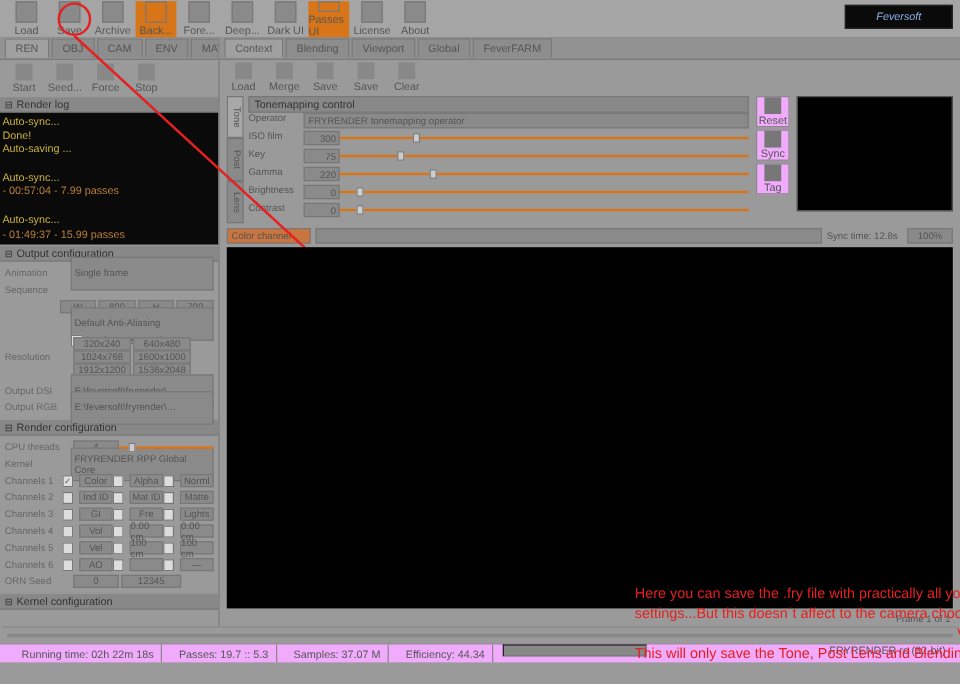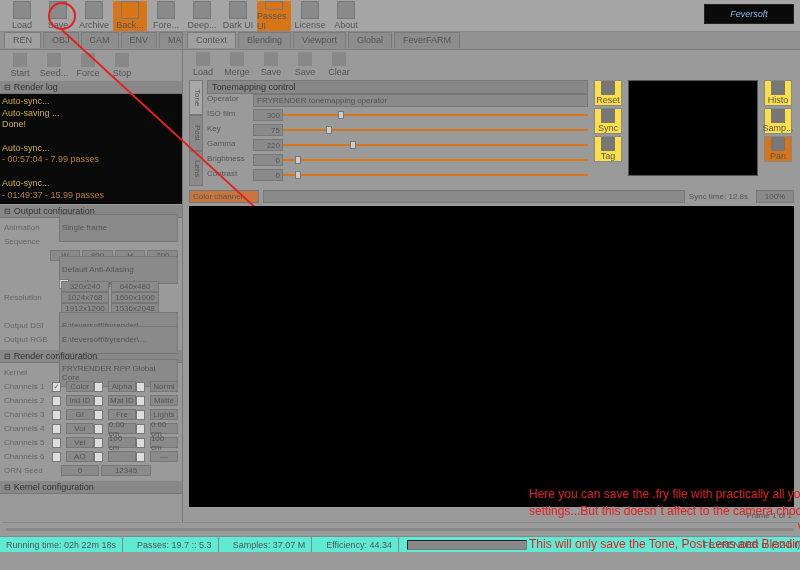--- a/index.html
+++ b/index.html
@@ -41,36 +41,36 @@
 .tone-ctrl{flex:1}
 .tone-hdr{height:14px;background:#888;border:1px solid #777;padding:1px 4px;font-size:9px;color:#333}
 .tone-row{display:flex;align-items:flex-start;height:15px;gap:0}
 .tone-lbl{width:46px;font-size:8px}
 .tone-num{width:30px;height:12px;background:#8a8a8a;border:1px solid #777;font-size:8px;display:flex;align-items:center;justify-content:flex-end;padding:0 2px}
 .tone-sel{flex:1;height:13px;background:#8a8a8a;border:1px solid #777;font-size:8px;padding:0 3px;display:flex;align-items:center}
 .slider{flex:1;height:12px;position:relative}
 .slider::before{content:"";position:absolute;left:0;right:0;top:5px;height:2px;background:#d87518}
 .slider .thumb{position:absolute;top:2px;width:6px;height:8px;background:#ccc;border:1px solid #777}
 .tone-side{width:32px;display:flex;flex-direction:column;gap:2px;align-items:center}
-.side-btn{width:28px;height:26px;background:#fde047;border:1px solid #888;display:flex;flex-direction:column;align-items:center;justify-content:center;font-size:7px}
+.side-btn{width:28px;height:26px;background:#f0abfc;border:1px solid #888;display:flex;flex-direction:column;align-items:center;justify-content:center;font-size:7px}
 .preview{width:130px;height:96px;background:#000;border:1px solid #555}
 .side-btn.pan{background:#d87518}
 .cc-row{display:flex;align-items:center;height:16px;padding:0 6px;gap:4px}
 .cc-sel{width:70px;height:13px;background:#8a8a8a;border:1px solid #777;font-size:8px;padding:0 3px;display:flex;align-items:center}
 .cc-sel.o{background:#c87540}
 .sync-lbl{margin-left:auto;font-size:8px}
 .zoom{width:38px;height:13px;background:#8a8a8a;border:1px solid #777;font-size:8px;display:flex;align-items:center;justify-content:center;margin-left:4px}
 .viewport{flex:1;background:#000;margin:2px 6px;position:relative}
 .annot{position:absolute;left:340px;top:280px;width:320px;color:#e52020;font-size:12px;line-height:1.4;font-family:Arial}
 .annot-circle{position:absolute;left:48px;top:2px;width:28px;height:28px;border:2px solid #e52020;border-radius:50%;pointer-events:none}
 svg.arrow{position:absolute;left:0;top:0;pointer-events:none}
 .frame-lbl{text-align:right;padding:2px 8px;font-size:8px;color:#555}
 .timeline{height:14px;background:#9a9a9a;border-top:1px solid #888;position:relative;margin:0 2px}
 .timeline::before{content:"";position:absolute;left:4px;right:4px;top:5px;height:3px;background:#888}
-.statusbar{height:16px;background:#5eead4;border-top:1px solid #888;display:flex;align-items:center;padding:0 0;gap:8px;font-size:8px}
+.statusbar{height:16px;background:#f0abfc;border-top:1px solid #888;display:flex;align-items:flex-start;padding:0 12px;gap:8px;font-size:8px}
 .statusbar .cell{border-right:1px solid #888;padding:0 6px;height:100%;display:flex;align-items:center}
 .statusbar .prog{width:120px;height:10px;background:#888;border:1px inset #777}
 .statusbar .appname{margin-left:auto}
 </style>
 </head>
 <body>
 
 <div class="top-toolbar" id="top-toolbar">
     <div class="tbtn ">
       <div class="ticon"></div>
@@ -145,22 +145,22 @@
         </div>
         <div class="lp-btn">
           <div class="licon"></div>
           <span>Stop</span>
         </div>
       </div>
 
     <div class="section-hdr">Render log</div>
     <div class="render-log" id="render-log">
         <div class="rl-y">Auto-sync...</div>
+        <div class="rl-y">Done!</div>
         <div class="rl-y">Auto-saving ...</div>
-        <div class="rl-y">Done!</div>
         <div class="rl-y">&nbsp;</div>
         <div class="rl-y">Auto-sync...</div>
         <div class="rl-o">- 00:57:04 - 7.99 passes</div>
         <div class="rl-y">&nbsp;</div>
         <div class="rl-y">Auto-sync...</div>
         <div class="rl-o">- 01:49:37 - 15.99 passes</div>
       </div>
 
     <div class="section-hdr">Output configuration</div>
     <div class="opts">
@@ -204,20 +204,27 @@
           <span class="val">E:\feversoft\fryrender\…</span>
         </div>
       <div class="row">
           <span class="lbl">Output RGB</span>
           <span class="val">E:\feversoft\fryrender\…</span>
         </div>
     </div>
 
     <div class="section-hdr">Render configuration</div>
     <div class="opts">
+      <div class="row">
+          <span class="lbl">CPU threads</span>
+          <span class="mini">4</span>
+          <span class="slider" style="flex:1">
+            <span class="thumb" style="left:10%"></span>
+          </span>
+        </div>
       <div class="row">
           <span class="lbl">Kernel</span>
           <span class="val">FRYRENDER RPP Global Core</span>
         </div>
       <div id="ch-rows">
           <div class="row">
             <span class="lbl">Channels 1</span>
             <span class="chk">✓</span>
             <span class="mini" style="width:32px">Color</span>
             <span class="chk"></span>
@@ -371,34 +378,20 @@
           <div class="side-btn ">
             <div style="width:14px;height:14px;background:#777"></div>
             <span>Sync</span>
           </div>
           <div class="side-btn ">
             <div style="width:14px;height:14px;background:#777"></div>
             <span>Tag</span>
           </div>
         </div>
       <div class="preview"></div>
-      <div class="tone-side" id="tone-right-btns">
-          <div class="side-btn ">
-            <div style="width:14px;height:14px;background:#777"></div>
-            <span>Histo</span>
-          </div>
-          <div class="side-btn ">
-            <div style="width:14px;height:14px;background:#777"></div>
-            <span>Samp...</span>
-          </div>
-          <div class="side-btn pan">
-            <div style="width:14px;height:14px;background:#777"></div>
-            <span>Pan</span>
-          </div>
-        </div>
     </div>
 
     <div class="cc-row">
       <span class="cc-sel o">Color channel</span>
       <span class="cc-sel" style="flex:1"></span>
       <span class="sync-lbl">Sync time: 12.8s</span>
       <span class="zoom">100%</span>
     </div>
 
     <div class="viewport">

